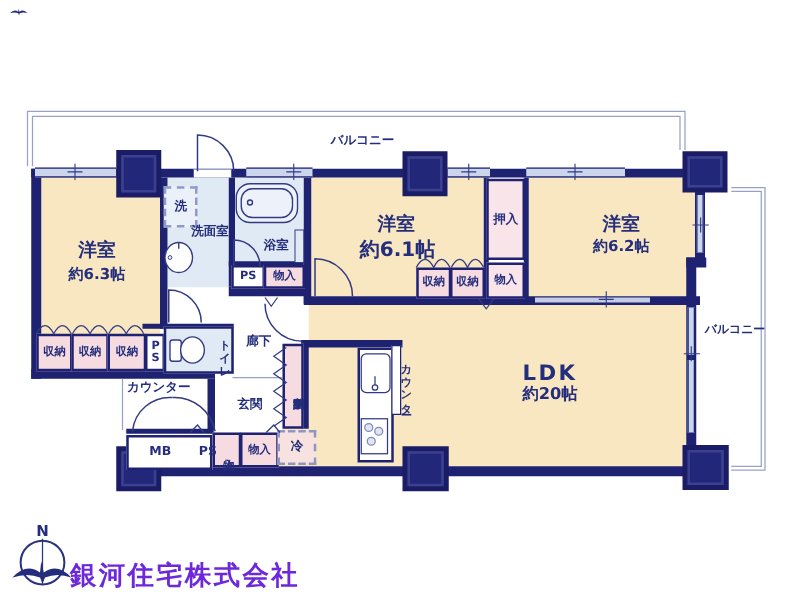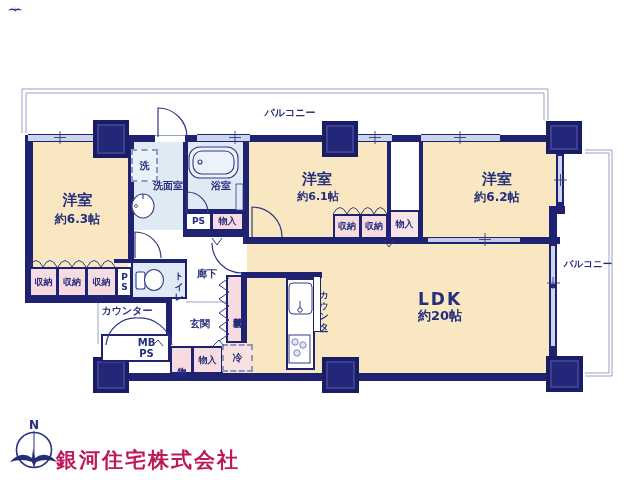--- a/index.html
+++ b/index.html
@@ -16,21 +16,21 @@
   .bluebox{background:#e0eaf4;border:2px solid #1e2270;}
   .dashf{background:#f8e2e0;border:2px dashed #8f96c2;display:flex;align-items:center;justify-content:center;}
   .dashw{background:#eaf1f8;border:2px dashed #8f9ac5;display:flex;align-items:center;justify-content:center;}
   .win{background:#cbd6ec;border-top:1px solid #1e2270;border-bottom:1px solid #1e2270;}
   .winv{background:#cbd6ec;border-left:1px solid #1e2270;border-right:1px solid #1e2270;}
   .pillar{background:#1a1d66;}
   .pillar .in{position:absolute;left:4px;top:4px;right:4px;bottom:4px;border:2px solid #3c418f;background:#23277a;}
   .lbl{color:#242e7c;font-weight:bold;text-align:center;line-height:1.15;white-space:nowrap;}
   .v{writing-mode:vertical-rl;text-orientation:upright;line-height:1;}
   .lite{background:#c3cce4;}
-  .comp{color:#be185d;font-weight:bold;letter-spacing:2px;font-size:21px;white-space:nowrap;}
+  .comp{color:#6d28d9;font-weight:bold;letter-spacing:2px;font-size:21px;white-space:nowrap;}
   svg{position:absolute;left:0;top:0;}
 </style>
 </head>
 <body>
 
 <div class="cv">
 
   <div class="a cream" style="left:33px;top:142px;width:95px;height:156px"></div>
   <div class="a blue" style="left:134px;top:142px;width:49px;height:88px"></div>
   <div class="a whitef" style="left:134px;top:230px;width:49px;height:31px"></div>
@@ -115,32 +115,35 @@
     </div>
   <div class="a pink" style="left:333px;top:214px;width:28px;height:25px">
       <span class="lbl" style="font-size:9px">収納</span>
     </div>
   <div class="a pink" style="left:360px;top:214px;width:28px;height:25px">
       <span class="lbl" style="font-size:9px">収納</span>
     </div>
   <div class="a pink2" style="left:389px;top:210px;width:31px;height:29px">
       <span class="lbl" style="font-size:9px">物入</span>
     </div>
+  <div class="a pink2" style="left:389px;top:143px;width:31px;height:65px">
+      <span class="lbl" style="font-size:10px">押入</span>
+    </div>
   <div class="a pink" style="left:226px;top:275px;width:17px;height:68px"></div>
   <div class="a lbl v" style="left:229px;top:283px;width:13px;height:56px;font-size:9px">玄関収納</div>
   <div class="a pink" style="left:170px;top:346px;width:23px;height:28px">
       <span class="lbl v" style="font-size:9px">物入</span>
     </div>
   <div class="a pink" style="left:192px;top:346px;width:31px;height:28px">
       <span class="lbl" style="font-size:9px">物入</span>
     </div>
   <div class="a dashf" style="left:222px;top:344px;width:31px;height:28px">
       <span class="lbl" style="font-size:10px">冷</span>
     </div>
-  <div class="a wbox" style="left:101px;top:334px;width:69px;height:28px;flex-direction:column">
+  <div class="a wbox" style="left:101px;top:348px;width:69px;height:28px;flex-direction:row">
     <span class="lbl" style="font-size:10px;padding-left:22px">MB</span>
     <span class="lbl" style="font-size:10px;padding-left:22px">PS</span>
   </div>
   <div class="a dashw" style="left:131px;top:149px;width:27px;height:33px">
       <span class="lbl" style="font-size:10px">洗</span>
     </div>
   <div class="a" style="left:286px;top:278px;width:29px;height:92px;background:#fff;border:2px solid #1e2270"></div>
   <div class="a" style="left:313px;top:276px;width:8px;height:56px;background:#fff;border:1px solid #1e2270"></div>
   <div class="a lbl v" style="left:315px;top:271px;width:13px;height:68px;font-size:9px">カウンター</div>
 
@@ -231,23 +234,23 @@
     <g transform="translate(5,-128) scale(0.3)">
       <path d="M10,462 Q21,450 32,458 L33,449 L35,458 Q46,450 57,462 Q46,458 36,462 L34,467 L32,462 Q22,458 10,462 Z" fill="#242d7c"></path>
     </g>
   </svg>
 
   <div class="a lbl" style="left:255px;top:107px;width:70px;font-size:10px">バルコニー</div>
   <div class="a lbl" style="left:560px;top:259px;width:56px;font-size:9.5px">バルコニー</div>
   <div class="a lbl" style="left:40px;top:192px;width:75px;font-size:15px">洋室</div>
   <div class="a lbl" style="left:35px;top:213px;width:85px;font-size:12px">約6.3帖</div>
   <div class="a lbl" style="left:146px;top:180px;width:44px;font-size:10px">洗面室</div>
-  <div class="a lbl" style="left:199px;top:180px;width:44px;font-size:10px">浴室</div>
+  <div class="a lbl" style="left:199px;top:191px;width:44px;font-size:10px">浴室</div>
   <div class="a lbl" style="left:287px;top:171px;width:60px;font-size:15px">洋室</div>
-  <div class="a lbl" style="left:286px;top:191px;width:64px;font-size:11px">約6.1帖</div>
+  <div class="a lbl" style="left:286px;top:191px;width:64px;font-size:16px">約6.1帖</div>
   <div class="a lbl" style="left:467px;top:171px;width:60px;font-size:15px">洋室</div>
   <div class="a lbl" style="left:462px;top:191px;width:70px;font-size:12px">約6.2帖</div>
   <div class="a lbl" style="left:410px;top:290px;width:60px;font-size:17px;letter-spacing:2px">LDK</div>
   <div class="a lbl" style="left:408px;top:309px;width:64px;font-size:13px">約20帖</div>
   <div class="a lbl" style="left:186px;top:268px;width:42px;font-size:10px">廊下</div>
   <div class="a lbl" style="left:182px;top:318px;width:36px;font-size:10px">玄関</div>
   <div class="a lbl" style="left:101px;top:305px;width:52px;font-size:10px">カウンター</div>
   <div class="a lbl" style="left:27px;top:419px;width:14px;font-size:12px">N</div>
   <div class="a comp" style="left:56px;top:446px">銀河住宅株式会社</div>
 

